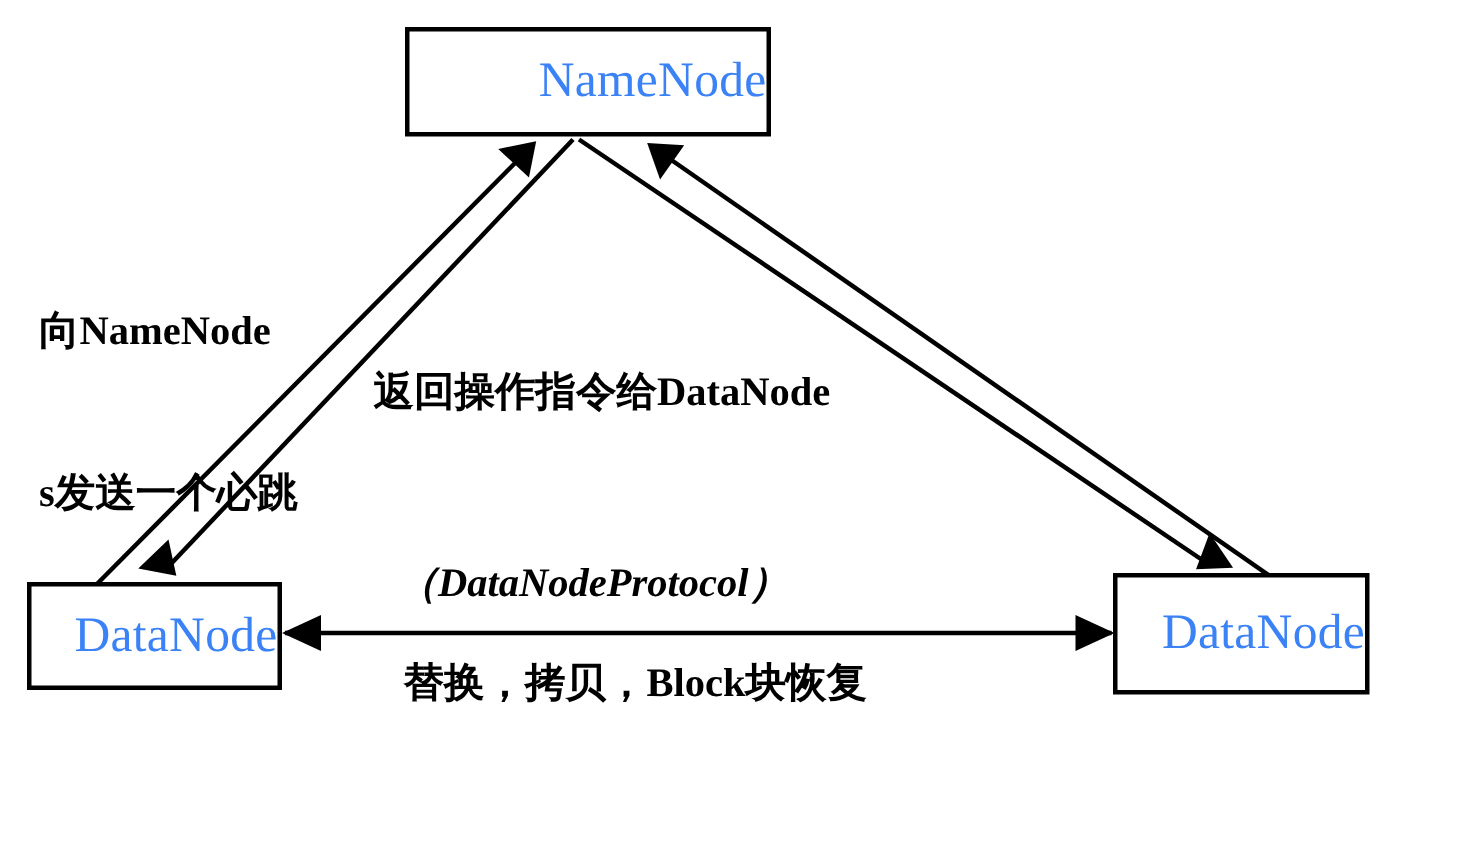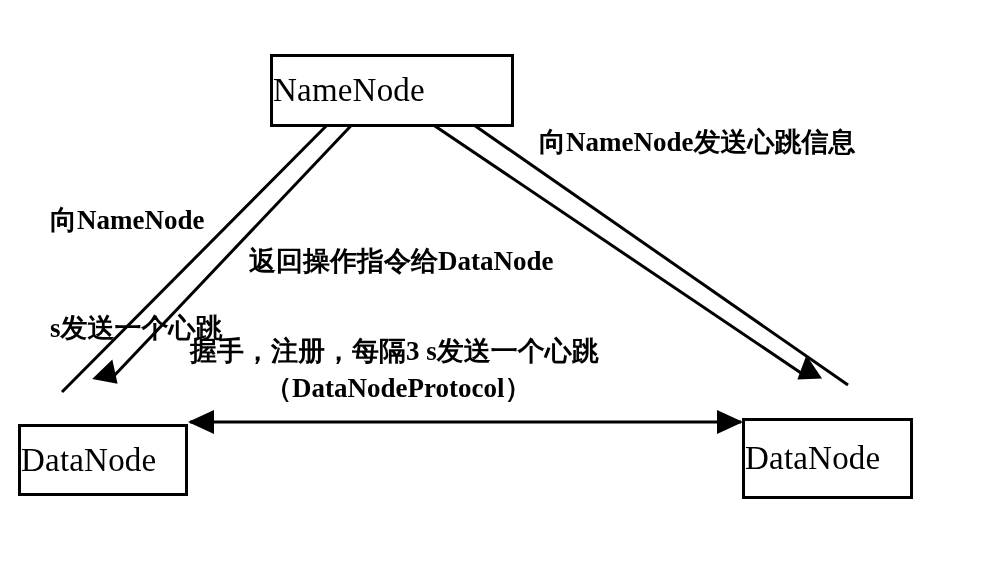--- a/index.html
+++ b/index.html
@@ -22,28 +22,27 @@
     width: 988px;
     height: 569px;
   }
   .node-box {
     position: absolute;
     box-sizing: border-box;
     border: 3px solid #000000;
     background: #ffffff;
     display: flex;
     align-items: center;
-    justify-content: flex-start;
-    color: #000000;
+    justify-content: flex-end;
+    color: #3b82f6;
     font-family: "Liberation Serif", "DejaVu Serif", serif;
     font-size: 33px;
     line-height: 1;
     letter-spacing: 0.2px;
     z-index: 3;
-    margin-top: 36px;
   }
   #namenode-box {
     left: 270px;
     top: 18px;
     width: 244px;
     height: 73px;
   }
   #datanode-left-box {
     left: 18px;
     top: 388px;
@@ -64,37 +63,37 @@
     font-size: 27px;
     line-height: 36px;
     white-space: pre;
     z-index: 4;
     background: transparent;
   }
   #label-left-heartbeat {
     left: 26px;
     top: 130px;
     text-align: left;
-    margin-left: 24px;
   }
   #label-right-heartbeat {
     left: 539px;
     top: 124px;
   }
   #label-return-command {
     left: 249px;
     top: 243px;
   }
   #label-handshake {
     left: 190px;
     top: 333px;
   }
   #label-datanode-protocol {
     left: 265px;
     top: 370px;
+    font-style: italic;
   }
   #label-replicate {
     left: 269px;
     top: 437px;
   }
   #label-interdatanode-protocol {
     left: 260px;
     top: 473px;
   }
 </style>
@@ -142,23 +141,22 @@
 
   <div id="datanode-right-box" class="node-box">
     <span>DataNode</span>
   </div>
 
   <div id="label-left-heartbeat" class="edge-label">
     <div>向NameNode</div>
     <div>s发送一个心跳</div>
   </div>
 
-  <div id="label-right-heartbeat" class="edge-label">向NameNode发送心跳信息</div>
 
   <div id="label-return-command" class="edge-label">返回操作指令给DataNode</div>
 
-  <div id="label-handshake" class="edge-label">握手，注册，每隔3 s发送一个心跳</div>
 
   <div id="label-datanode-protocol" class="edge-label">（DataNodeProtocol）</div>
 
+  <div id="label-replicate" class="edge-label">替换，拷贝，Block块恢复</div>
 
 
 </div>
 
 </body></html>

